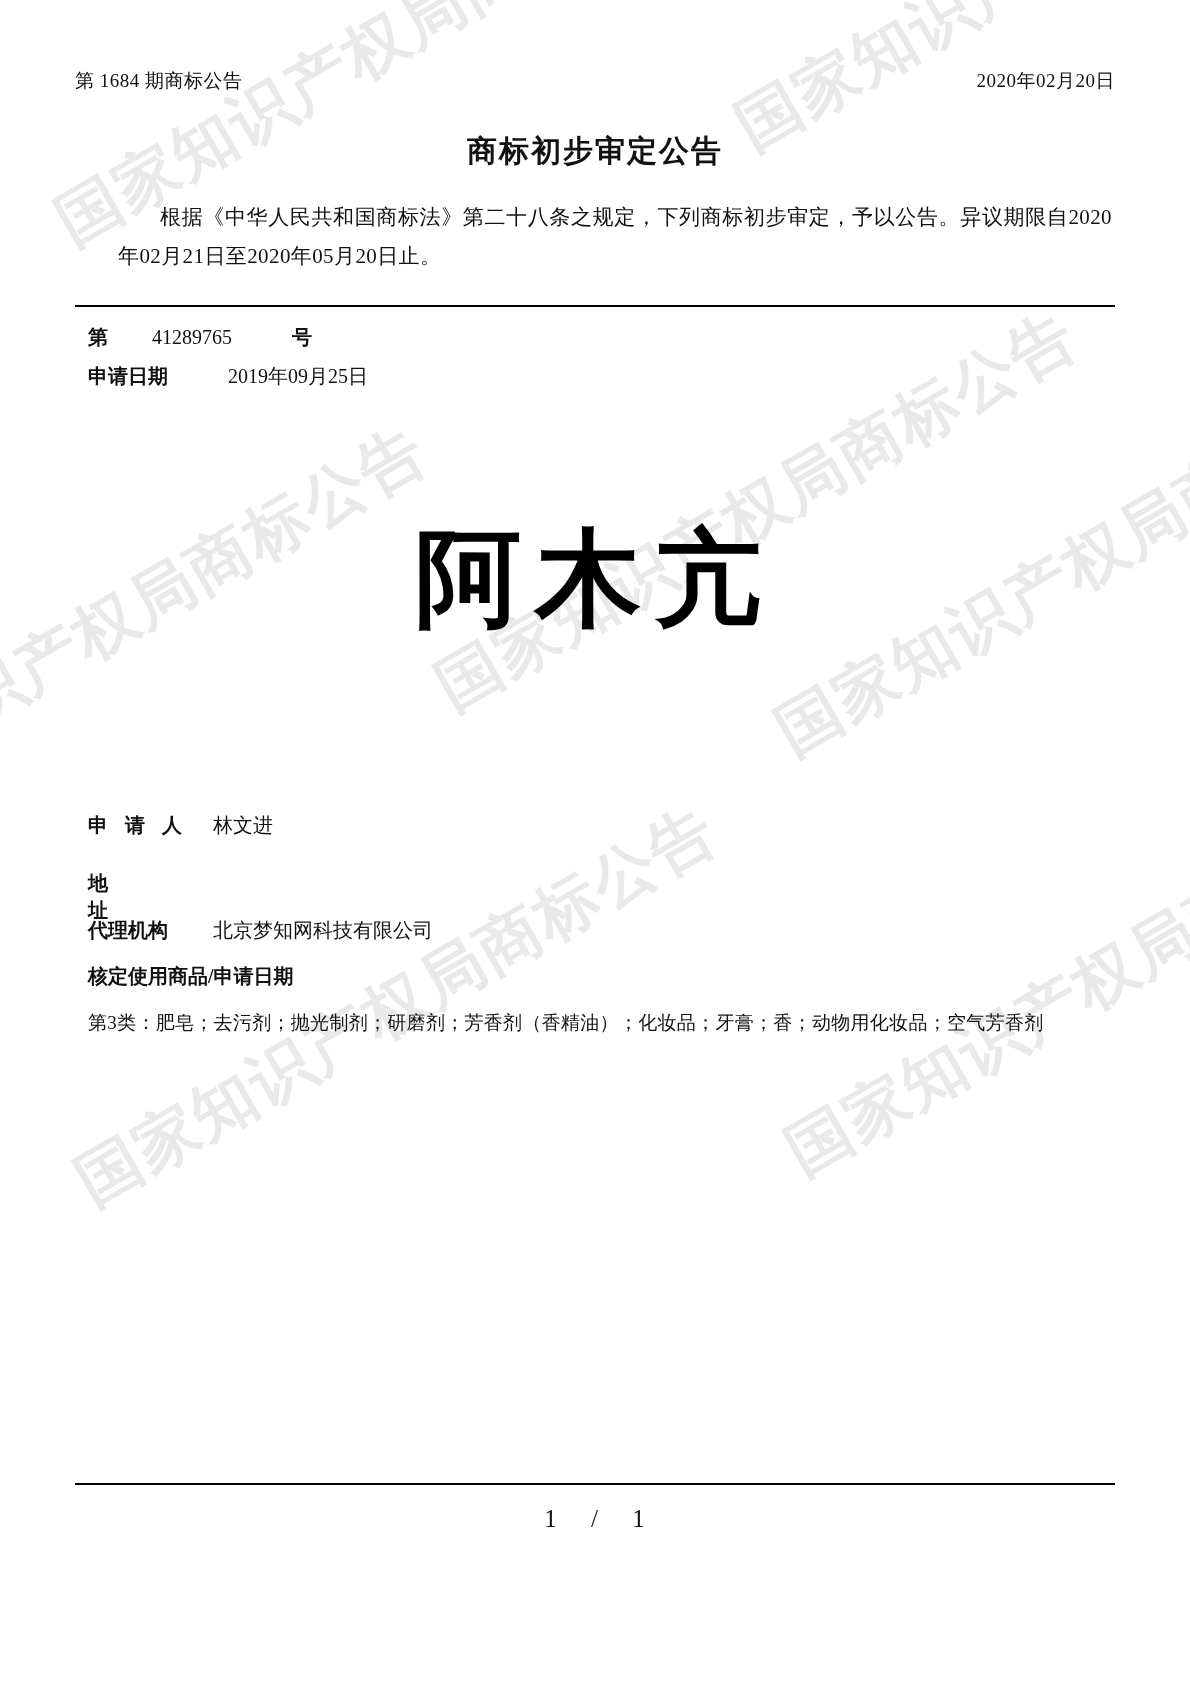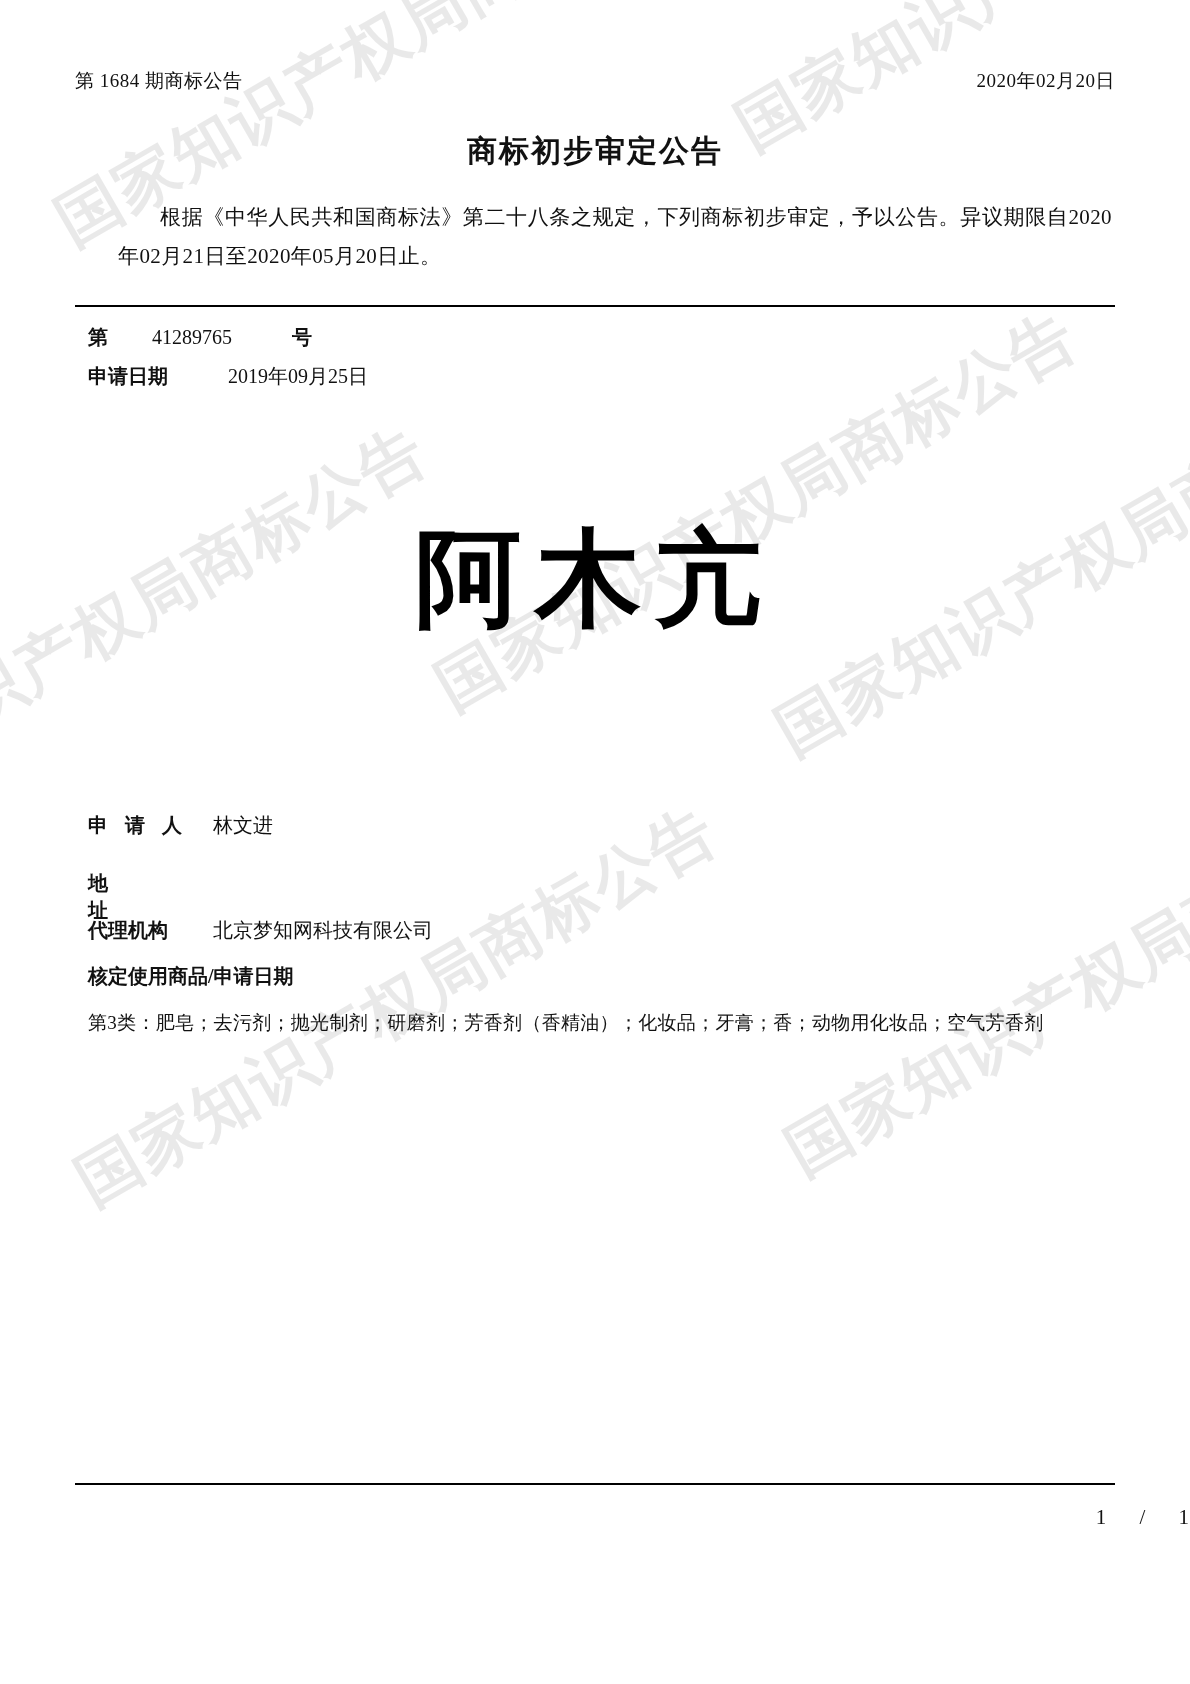--- a/index.html
+++ b/index.html
@@ -158,22 +158,22 @@
     line-height: 35px;
     text-align: justify;
     letter-spacing: 0.3px;
   }
 
   
   #footer {
     position: absolute;
     left: 0; right: 0;
     top: 1505px;
-    text-align: right;
-    font-size: 21px;
+    text-align: center;
+    font-size: 25px;
     letter-spacing: 1px;
   }
   #footer span { display: inline-block; }
   #footer .sep { margin: 0 26px; }
 </style>
 </head>
 <body>
 
 <div id="watermark-layer">
   <div class="wm" style="left:40px;  top:190px;  font-size:64px; transform:rotate(-30deg);">国家知识产权局商标公告</div>

